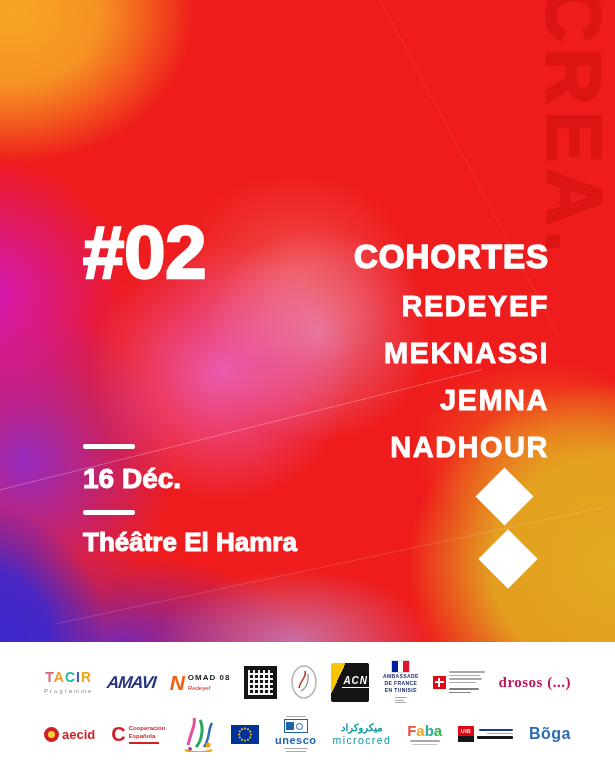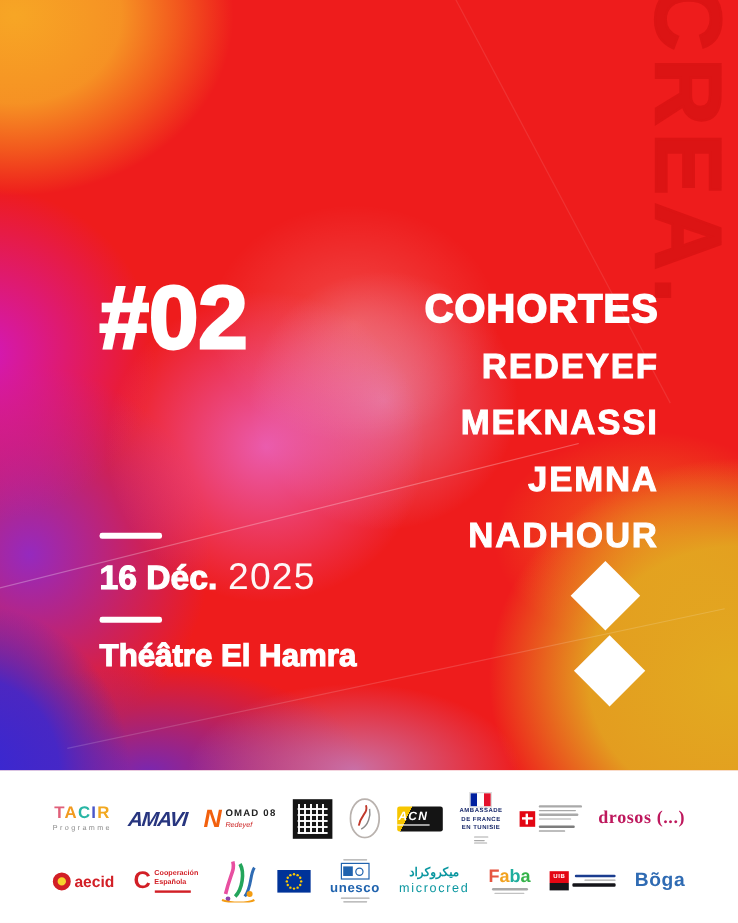--- a/index.html
+++ b/index.html
@@ -36,21 +36,21 @@
     color:#dc1414; -webkit-text-stroke:2px #dc1414;
     user-select:none;
   }
 
   .title {
     position:absolute; left:83px; top:136px;
     font-size:79px; font-weight:700; color:#fff; line-height:1;
     letter-spacing:0; -webkit-text-stroke:2.5px #ffffff; white-space:nowrap;
   }
   .edition {
-    position:absolute; left:83px; top:228px;
+    position:absolute; left:83px; top:216px;
     font-size:74px; font-weight:700; color:#fff; line-height:1;
     -webkit-text-stroke:2.5px #ffffff;
   }
 
   .cohort-block { position:absolute; right:66px; top:238px; text-align:right; color:#fff; }
   .cohort-label { font-size:33px; font-weight:700; -webkit-text-stroke:1.5px #fff; letter-spacing:1px; margin-bottom:0; }
   .cohort-item { font-size:29px; font-weight:700; -webkit-text-stroke:.8px #fff; letter-spacing:1.5px; margin-top:14px; }
 
   .info { position:absolute; left:83px; top:444px; color:#fff; }
   .dash { width:52px; height:5px; background:#fff; border-radius:2px; }
@@ -91,23 +91,23 @@
     width:33px; height:33px; background:#141414; padding:4px;
   }
   .kufic-inner {
     width:100%; height:100%;
     background-image:
       repeating-linear-gradient(90deg, rgba(255,255,255,.95) 0 2px, transparent 2px 5px),
       repeating-linear-gradient(0deg, rgba(255,255,255,.95) 0 2px, transparent 2px 5px);
   }
 
   .acn {
-    width:38px; height:21px; border-radius:2px; position:relative;
+    width:38px; height:39px; border-radius:2px; position:relative;
     background:linear-gradient(115deg, #f7c600 26%, #141414 26%);
-    display:flex; align-items:center; justify-content:flex-start;
+    display:flex; align-items:center; justify-content:flex-end;
   }
   .acn-text { font-size:10px; font-weight:700; font-style:italic; color:#fff; letter-spacing:1px; border-bottom:1px solid #fff; padding:0 1px 1px; }
 
   .flag-fr { width:17px; height:11px; background:linear-gradient(90deg,#01209f 33%,#ffffff 33% 66%,#e4122c 66%); outline:1px solid #dcdcdc; }
   .fr-line { font-size:5px; font-weight:700; color:#1a2a6c; letter-spacing:.4px; }
   .fr-bars { display:flex; flex-direction:column; gap:1.5px; align-items:flex-start; margin-top:2px; }
   .fr-bars .bar { height:1px; }
 
   .swiss-cross { width:13px; height:13px; background:#e30613; position:relative; flex:none; }
   .swiss-cross::before { content:""; position:absolute; left:5.5px; top:2px; width:2px; height:9px; background:#fff; }
@@ -162,21 +162,20 @@
       <div class="cohort-item">REDEYEF</div>
       <div class="cohort-item">MEKNASSI</div>
       <div class="cohort-item">JEMNA</div>
       <div class="cohort-item">NADHOUR</div>
     </div>
 
     <div class="info">
       <div class="dash"></div>
       <div class="date-line">
         <span class="date-day">16 Déc.</span>
-        <span class="date-year">2025</span>
       </div>
       <div class="dash dash2"></div>
       <div class="venue">Théâtre El Hamra</div>
     </div>
 
     <div class="diamond d1"></div>
     <div class="diamond d2"></div>
   </div>
 
   <div class="strip">

